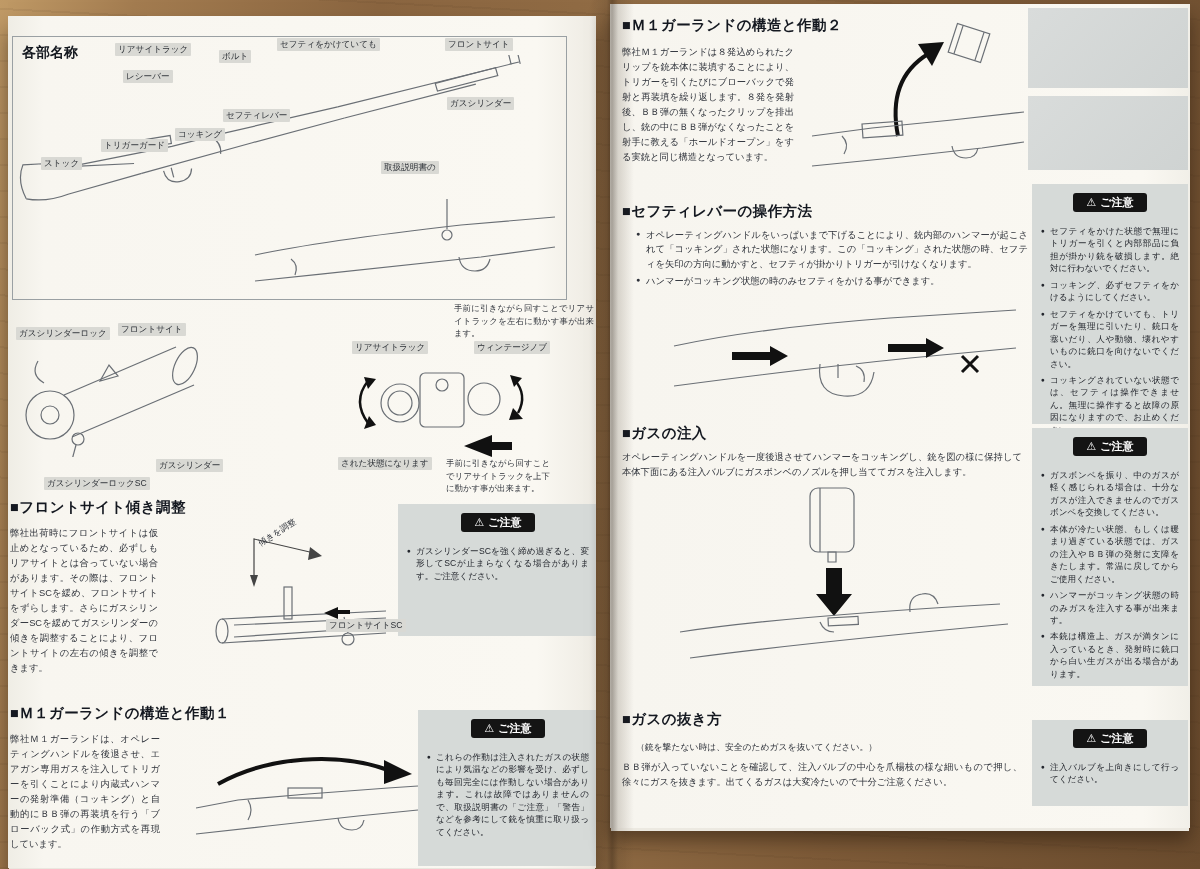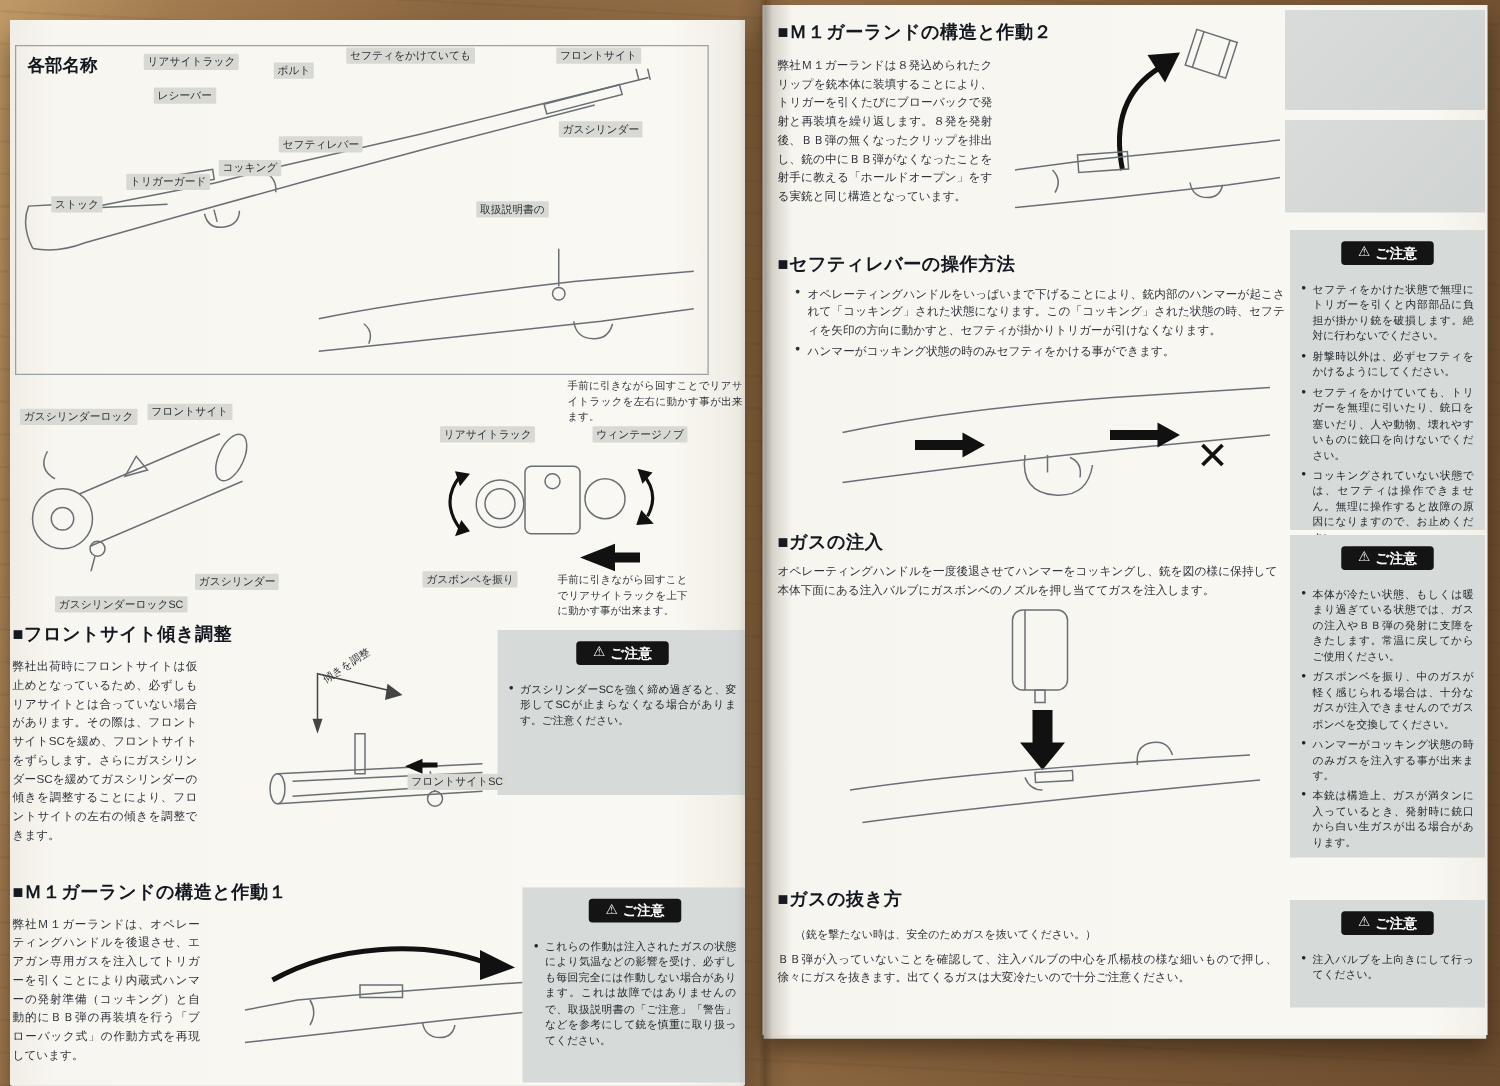--- a/index.html
+++ b/index.html
@@ -116,21 +116,21 @@
       <path d="M26,26 q-16,20 0,42" stroke="#111" stroke-width="2.5"></path>
       <polygon points="22,22 34,24 26,34" fill="#111" stroke="none"></polygon>
       <polygon points="22,74 34,70 27,61" fill="#111" stroke="none"></polygon>
       <path d="M172,24 q14,16 4,34" stroke="#111" stroke-width="2.5"></path>
       <polygon points="168,20 180,23 172,32" fill="#111" stroke="none"></polygon>
       <polygon points="181,64 171,53 167,65" fill="#111" stroke="none"></polygon>
       <polygon points="150,80 122,91 150,102 150,95 170,95 170,87 150,87" fill="#111" stroke="none"></polygon>
     </svg>
     <span class="chip" style="left:24px;top:10px">リアサイトラック</span>
     <span class="chip" style="left:146px;top:10px">ウィンテージノブ</span>
-    <span class="chip" style="left:10px;top:126px">ガスボンベを振り</span>
+    <span class="chip" style="left:10px;top:126px">された状態になります</span>
     <div class="small-note" style="left:118px;top:126px;width:104px">手前に引きながら回すことでリアサイトラックを上下に動かす事が出来ます。</div>
   </div>
 
   <div class="h1" style="left:2px;top:482px">■フロントサイト傾き調整</div>
   <div class="btxt" style="left:2px;top:510px;width:148px">弊社出荷時にフロントサイトは仮止めとなっているため、必ずしもリアサイトとは合っていない場合があります。その際は、フロントサイトSCを緩め、フロントサイトをずらします。さらにガスシリンダーSCを緩めてガスシリンダーの傾きを調整することにより、フロントサイトの左右の傾きを調整できます。</div>
 
   <div class="diagram-group" style="left:190px;top:482px;width:200px;height:195px">
     <svg class="line" style="left:0;top:0;width:200px;height:195px" viewBox="0 0 200 195">
       <path d="M56,66 L56,26 L116,40" stroke="#444"></path>
       <polygon points="52,62 60,62 56,74" fill="#444" stroke="none"></polygon>
@@ -223,21 +223,21 @@
     <path d="M292,62 l16,16 M308,62 l-16,16" stroke="#111" stroke-width="3"></path>
   </svg>
 
   <div class="caution" style="left:422px;top:180px;width:156px;height:240px">
     <div class="pill">
       <span class="warn-ic">⚠</span>
       <span>ご注意</span>
     </div>
     <div class="citems">
       <div class="citem">セフティをかけた状態で無理にトリガーを引くと内部部品に負担が掛かり銃を破損します。絶対に行わないでください。</div>
-      <div class="citem">射撃時以外は、必ずセフティをかけるようにしてください。</div>
+      <div class="citem">コッキング、必ずセフティをかけるようにしてください。</div>
       <div class="citem">セフティをかけていても、トリガーを無理に引いたり、銃口を塞いだり、人や動物、壊れやすいものに銃口を向けないでください。</div>
       <div class="citem">コッキングされていない状態では、セフティは操作できません。無理に操作すると故障の原因になりますので、お止めください。</div>
     </div>
   </div>
 
   <div class="h1" style="left:12px;top:420px">■ガスの注入</div>
   <div class="btxt" style="left:12px;top:446px;width:400px">オペレーティングハンドルを一度後退させてハンマーをコッキングし、銃を図の様に保持して本体下面にある注入バルブにガスボンベのノズルを押し当ててガスを注入します。</div>
 
   <svg class="line" style="left:50px;top:478px;width:360px;height:190px" viewBox="0 0 360 190">
     <rect x="150" y="6" width="44" height="64" rx="8"></rect>
@@ -250,22 +250,22 @@
     <rect x="168" y="136" width="30" height="8" transform="rotate(-3 168 136)"></rect>
     <path d="M250,130 q-2,-16 12,-18 q12,-2 16,10"></path>
   </svg>
 
   <div class="caution" style="left:422px;top:424px;width:156px;height:258px">
     <div class="pill">
       <span class="warn-ic">⚠</span>
       <span>ご注意</span>
     </div>
     <div class="citems">
+      <div class="citem">ガスボンベを振り、中のガスが軽く感じられる場合は、十分なガスが注入できませんのでガスボンベを交換してください。</div>
       <div class="citem">本体が冷たい状態、もしくは暖まり過ぎている状態では、ガスの注入やＢＢ弾の発射に支障をきたします。常温に戻してからご使用ください。</div>
-      <div class="citem">ガスボンベを振り、中のガスが軽く感じられる場合は、十分なガスが注入できませんのでガスボンベを交換してください。</div>
       <div class="citem">ハンマーがコッキング状態の時のみガスを注入する事が出来ます。</div>
       <div class="citem">本銃は構造上、ガスが満タンに入っているとき、発射時に銃口から白い生ガスが出る場合があります。</div>
     </div>
   </div>
 
   <div class="h1" style="left:12px;top:706px">■ガスの抜き方</div>
   <div class="btxt" style="left:26px;top:736px;width:380px;font-size:8.8px">（銃を撃たない時は、安全のためガスを抜いてください。）</div>
   <div class="btxt" style="left:12px;top:756px;width:400px">ＢＢ弾が入っていないことを確認して、注入バルブの中心を爪楊枝の様な細いもので押し、徐々にガスを抜きます。出てくるガスは大変冷たいので十分ご注意ください。</div>
 
   <div class="caution" style="left:422px;top:716px;width:156px;height:86px">

